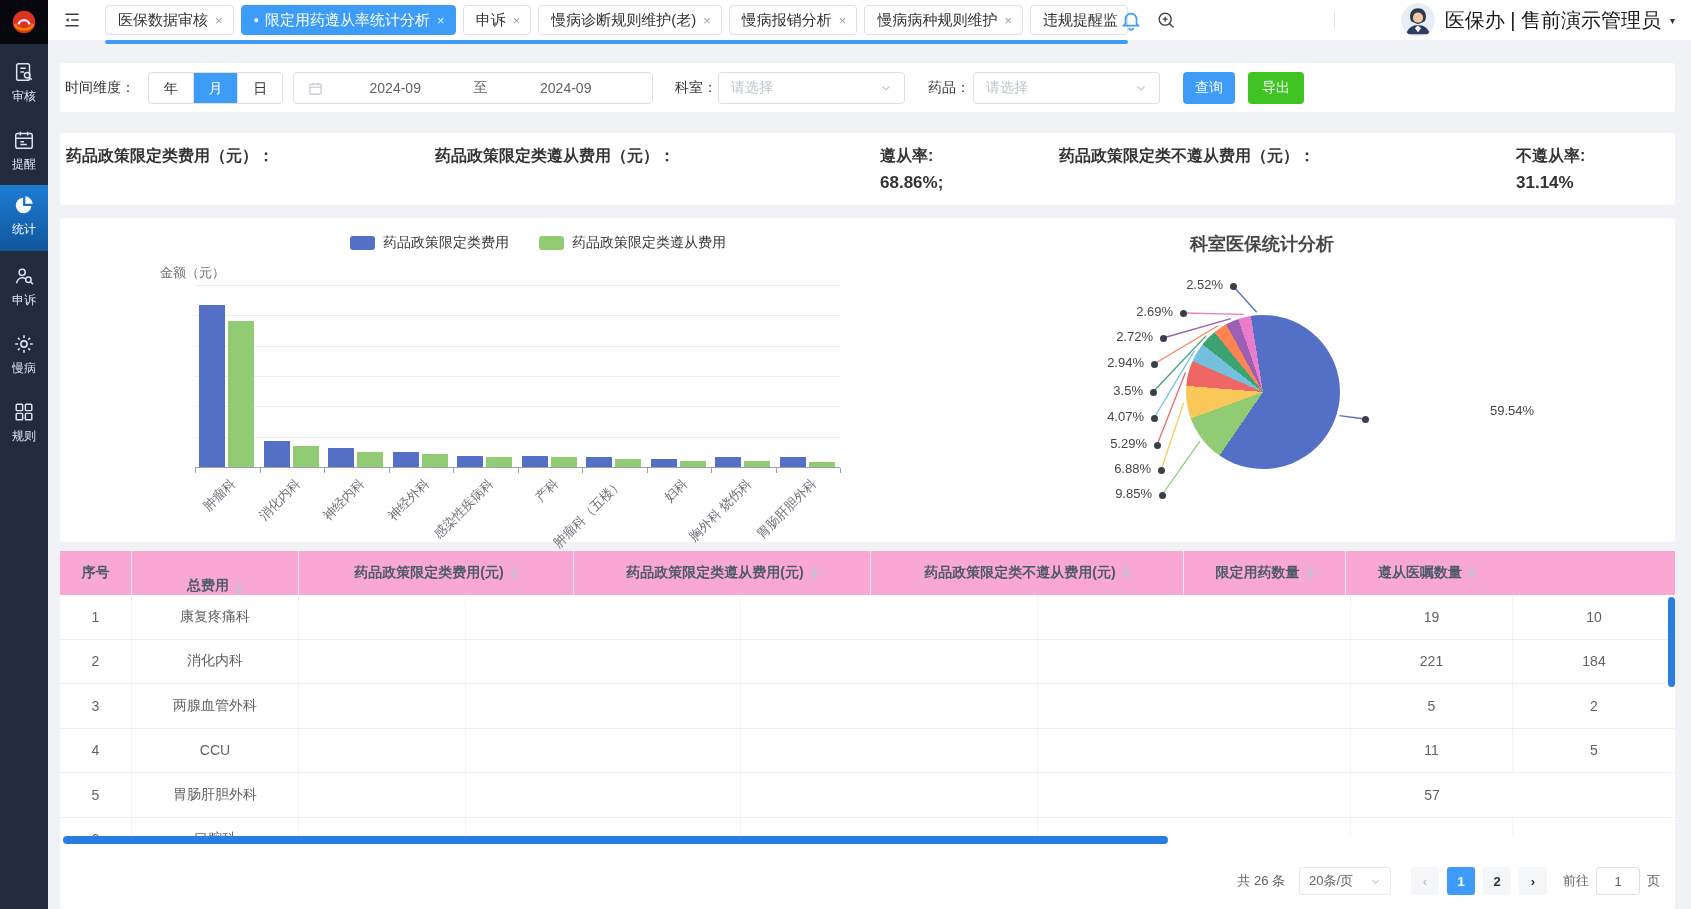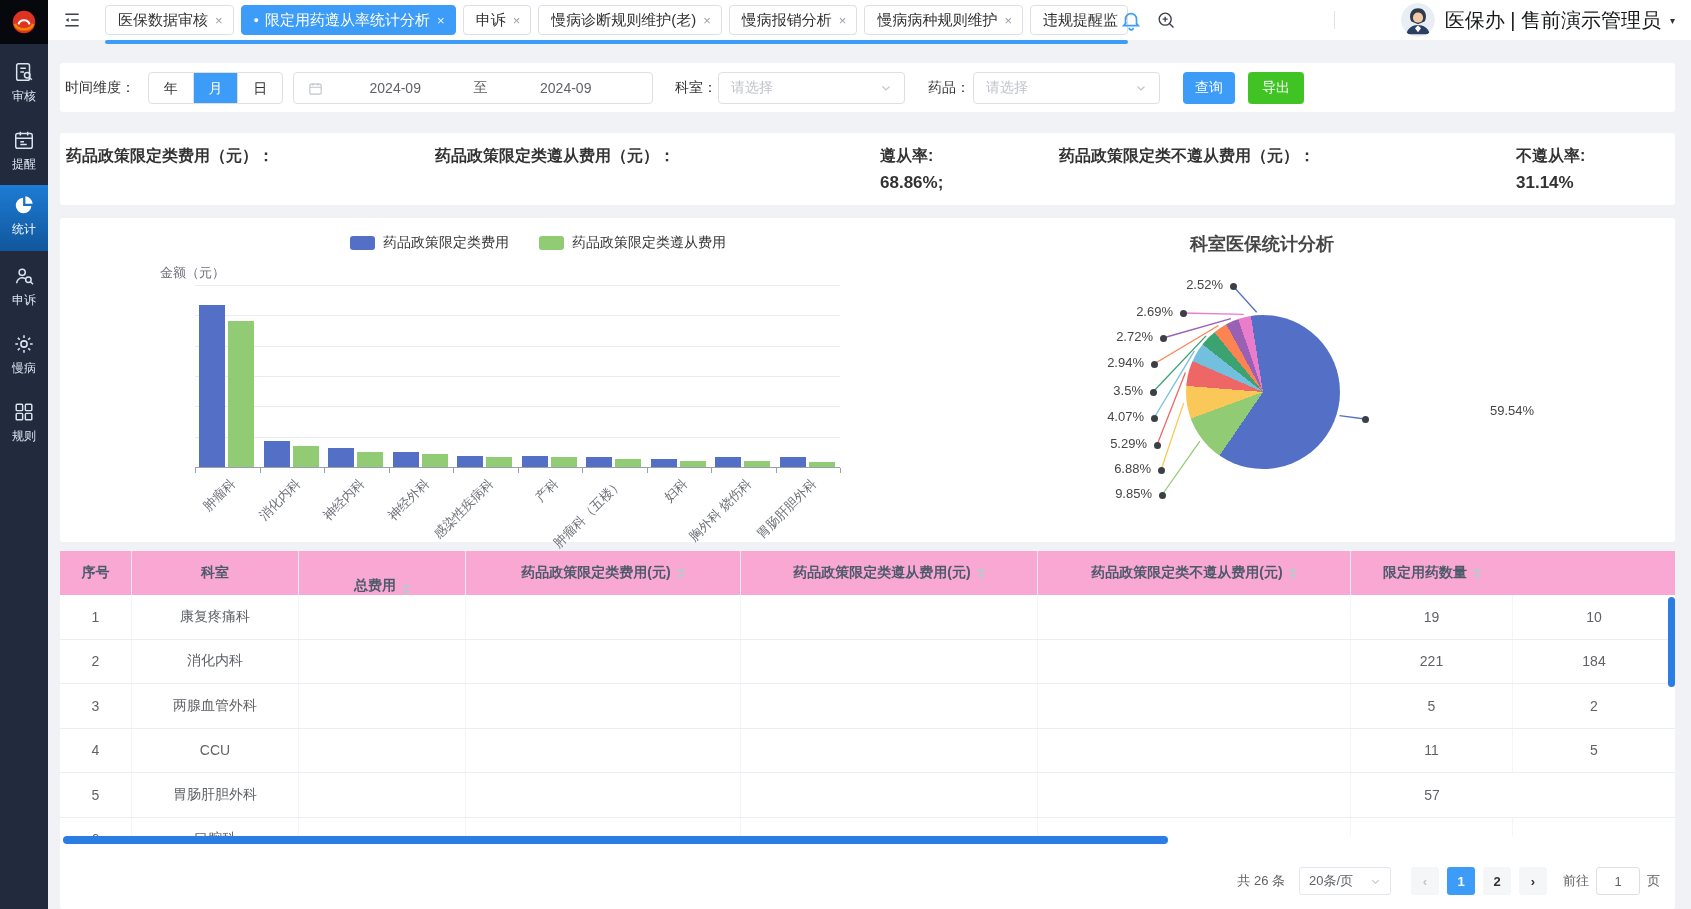--- a/index.html
+++ b/index.html
@@ -420,23 +420,20 @@
       <div class="pdot" style="left: 351.5px; top: 197.5px;"></div>
       <div class="plabel" style="left: 480px; top: 185px;">59.54%</div>
     </div>
 </div>
 
 <div class="card table-card">
   <div class="thead" id="thead">
       <div class="th" style="width: 72px;">
         <span>序号</span>
       </div>
-      <div class="th" style="width: 167px;">
-        <span>科室</span>
-      </div>
       <div class="th" style="width: 167px; align-items: flex-end;">
         <span>总费用</span>
         <span class="sorts">
           <i class="up"></i>
           <i class="dn"></i>
         </span>
       </div>
       <div class="th" style="width: 275px;">
         <span>药品政策限定类费用(元)</span>
         <span class="sorts">
@@ -453,20 +450,27 @@
       </div>
       <div class="th" style="width: 313px;">
         <span>药品政策限定类不遵从费用(元)</span>
         <span class="sorts">
           <i class="up"></i>
           <i class="dn"></i>
         </span>
       </div>
       <div class="th" style="width: 162px;">
         <span>限定用药数量</span>
+        <span class="sorts">
+          <i class="up"></i>
+          <i class="dn"></i>
+        </span>
+      </div>
+      <div class="th" style="width: 162px;">
+        <span>遵从医嘱数量</span>
         <span class="sorts">
           <i class="up"></i>
           <i class="dn"></i>
         </span>
       </div>
     </div>
   <div class="tbody" id="tbody">
       <div class="tr">
         <div class="td" style="width: 72px;">1</div>
         <div class="td" style="width: 167px;">康复疼痛科</div>

